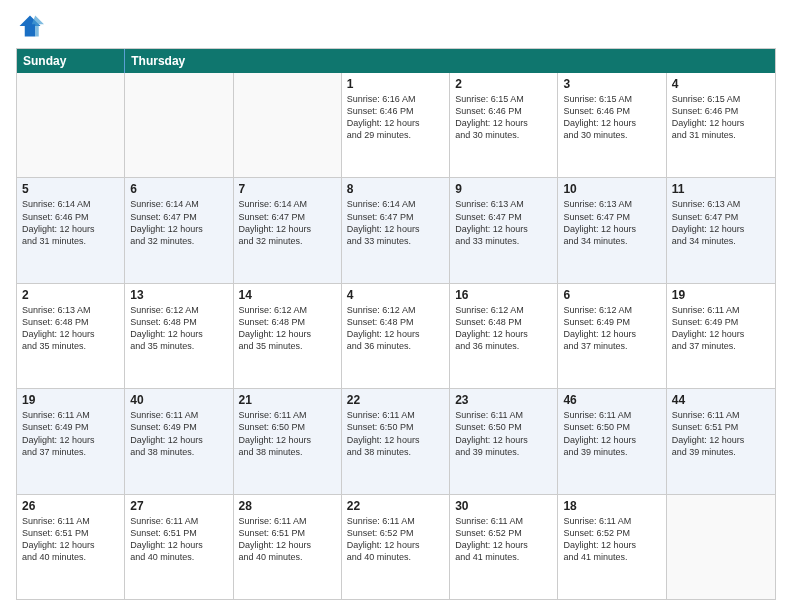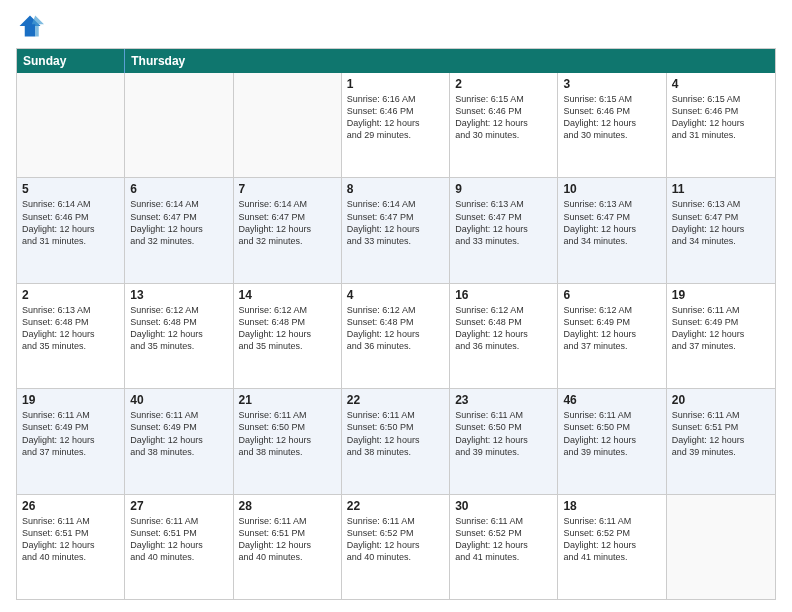--- a/index.html
+++ b/index.html
@@ -307,21 +307,21 @@
 and 39 minutes.</div>
           </div>
           <div class="cal-cell shaded">
             <div class="day-num">46</div>
             <div class="cell-info" style="white-space: pre-line;">Sunrise: 6:11 AM
 Sunset: 6:50 PM
 Daylight: 12 hours
 and 39 minutes.</div>
           </div>
           <div class="cal-cell shaded">
-            <div class="day-num">20</div>
+            <div class="day-num">44</div>
             <div class="cell-info" style="white-space: pre-line;">Sunrise: 6:11 AM
 Sunset: 6:51 PM
 Daylight: 12 hours
 and 39 minutes.</div>
           </div>
         </div>
         <div class="cal-row">
           <div class="cal-cell">
             <div class="day-num">26</div>
             <div class="cell-info" style="white-space: pre-line;">Sunrise: 6:11 AM

